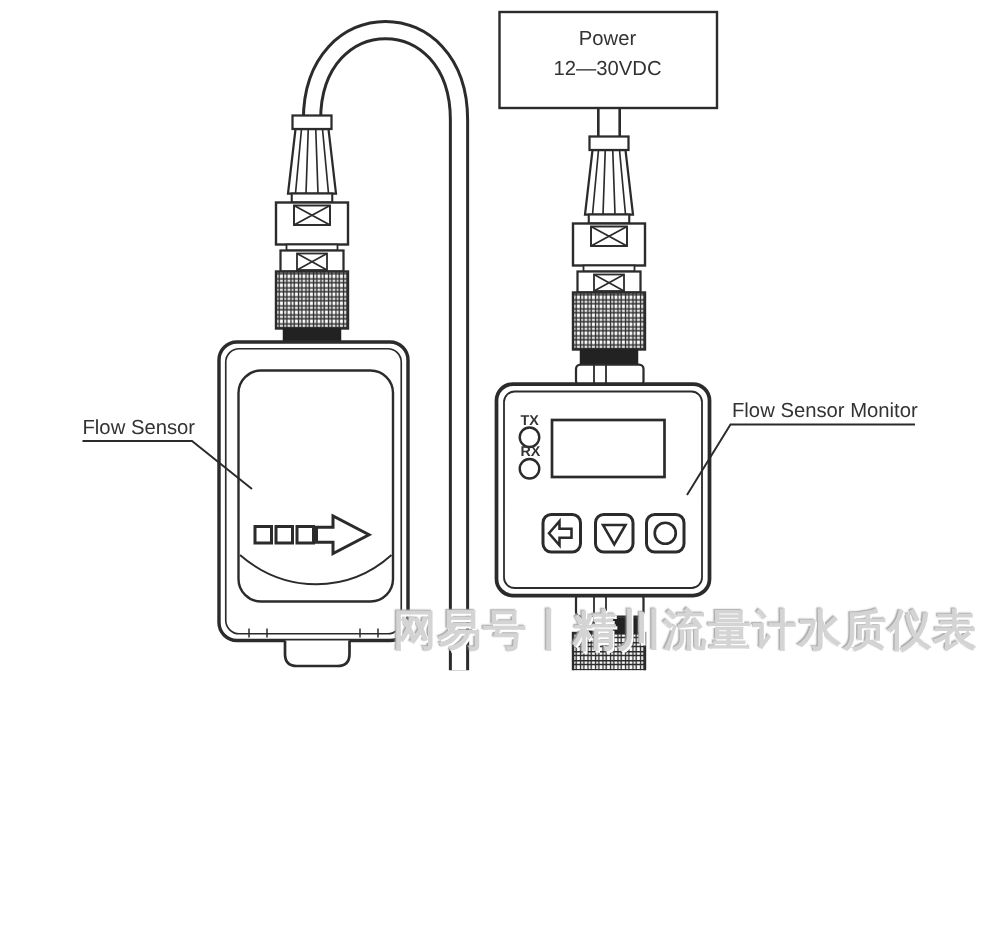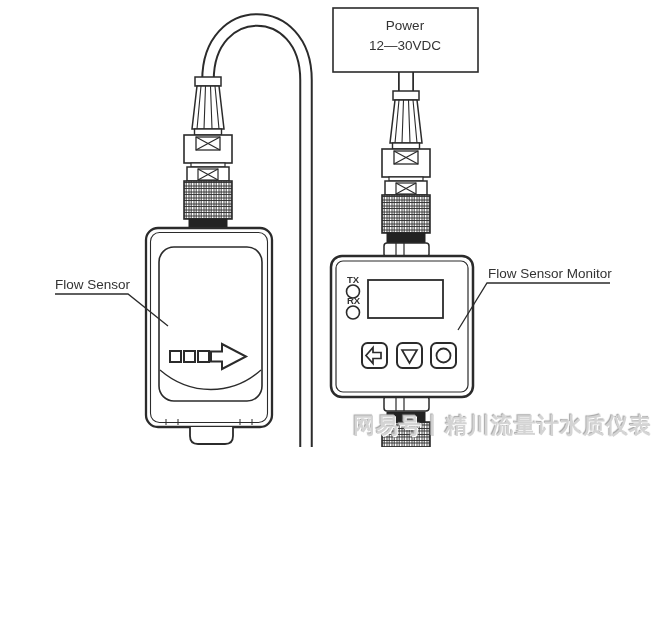--- a/index.html
+++ b/index.html
@@ -2,21 +2,21 @@
 <html><head>
 <meta charset="utf-8">
 <style>
   html,body{margin:0;padding:0;background:#fff;}
   .stage{position:relative;width:660px;height:447px;background:#fff;overflow:hidden;
          font-family:"Liberation Sans",sans-serif;}
   .stage svg{position:absolute;left:0;top:0;}
   .svg-label{font-family:"Liberation Sans",sans-serif;fill:#333;}
   .watermark{
     position:absolute;right:8px;bottom:6px;
-    font-size:22px;font-weight:700;letter-spacing:1px;
+    font-size:29px;font-weight:700;letter-spacing:1px;
     color:#d4d4d4;
     text-shadow:1px 1px 0 #ffffff,-1px -1px 1px #a6a6a6;
     font-family:Liberation Sans, sans-serif;
     white-space:nowrap;user-select:none;
   }
 </style>
 </head>
 <body>
 
 <div class="stage">

